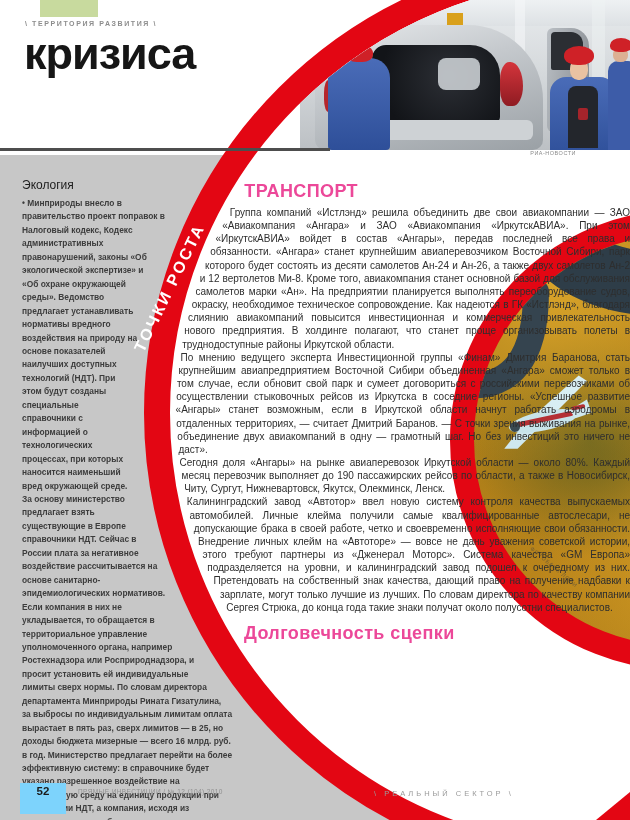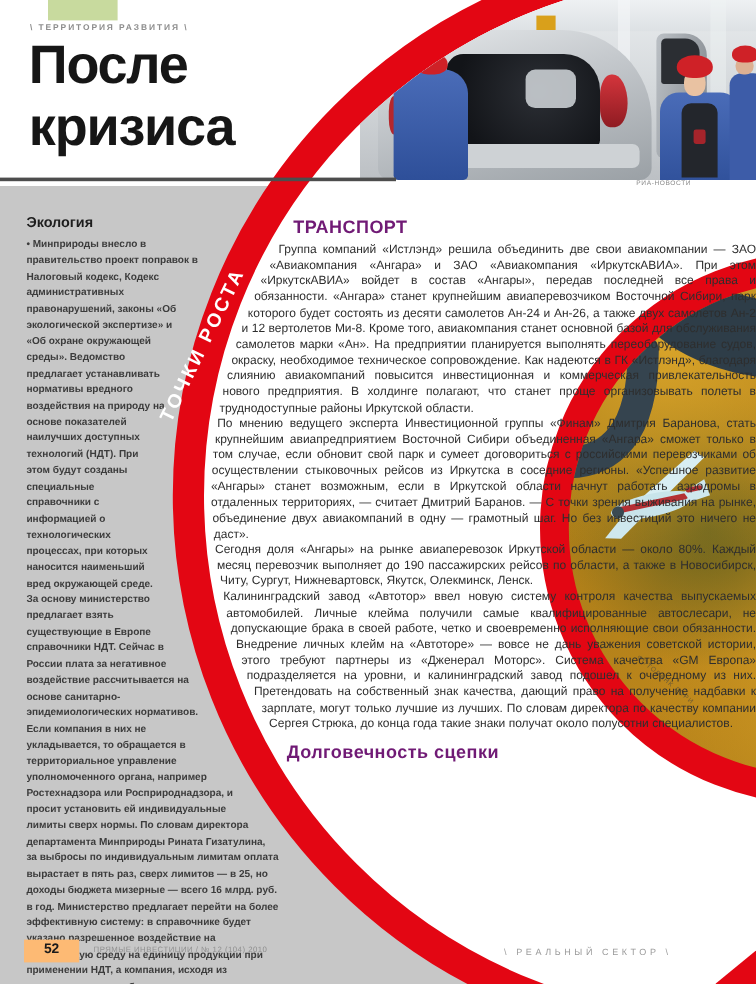--- a/index.html
+++ b/index.html
@@ -74,51 +74,50 @@
   .caption-river{position:absolute;left:50px;top:330px;transform:rotate(40deg);font-size:5.5px;
                  color:#6f5c35;letter-spacing:1px;white-space:nowrap;}
   
   .main-text{position:absolute;left:162px;top:175px;width:468px;height:640px;z-index:4;color:#2e2e2e;}
   .shape-left{float:left;width:300px;height:640px;shape-margin:5px;
      shape-outside:polygon(0px 0px,80px 0px,51px 50px,31px 100px,17px 150px,10px 200px,8px 240px,
      13px 300px,23px 350px,40px 400px,64px 450px,96px 500px,141px 550px,203px 600px,280px 640px,0px 640px);}
   .shape-right{float:right;width:350px;height:512px;shape-margin:5px;
      shape-outside:polygon(350px 10px,298px 50px,231px 100px,194px 150px,173px 200px,164px 265px,
      167px 300px,180px 350px,206px 400px,254px 450px,330px 492px,350px 505px);}
-  .sec-h{font-size:15px;font-weight:bold;color:#701a75;margin:9px 12px 4px;letter-spacing:.4px;}
+  .sec-h{font-size:18px;font-weight:bold;color:#ec4899;margin:9px 12px 4px;letter-spacing:.4px;}
   .sec-h.first{margin-top:6px;margin-left:38px;}
   .sub-h{font-size:12px;font-weight:bold;color:#111;margin:0 0 3px;}
   .main-text p{font-size:10px;line-height:13.15px;text-align:justify;margin:0;}
   
   .sidebar{position:absolute;left:22px;top:178px;width:215px;height:585px;z-index:4;}
   .shape-sb{float:right;width:215px;height:585px;shape-margin:4px;
      shape-outside:polygon(180px 0px,154px 50px,136px 100px,124px 150px,117px 200px,116px 235px,
      119px 290px,128px 340px,143px 390px,164px 440px,192px 490px,215px 525px,215px 0px);}
-  .sb-h{font-size:12px;font-weight:bold;color:#1d1d1d;margin:0 0 5px;}
+  .sb-h{font-size:12px;font-weight:normal;color:#1d1d1d;margin:0 0 5px;}
   .sb-body{font-size:8.4px;line-height:13.45px;font-weight:bold;color:#3c3c3c;}
   
-  .pagenum-box{position:absolute;left:20px;top:783px;width:46px;height:19px;background:#fdba74;z-index:4;
+  .pagenum-box{position:absolute;left:20px;top:783px;width:46px;height:31px;background:#7dd3fc;z-index:4;
                text-align:center;font-size:11.5px;font-weight:bold;color:#1a1a1a;line-height:17px;}
   .mag-info{position:absolute;left:78px;top:788px;font-size:6.5px;color:#8f8f8f;letter-spacing:.4px;z-index:4;}
   .section-label{position:absolute;left:374px;top:789px;font-size:7.5px;color:#9b9b9b;letter-spacing:3px;
-                 z-index:4;white-space:nowrap;margin-left:46px;}
+                 z-index:4;white-space:nowrap;}
   .corner-wedge{position:absolute;left:596px;top:792px;width:34px;height:28px;background:#e30613;z-index:3;
                 clip-path:polygon(100% 0,100% 100%,0 100%);}
 </style>
 </head>
 <body>
 
 <div class="page">
 
   <div class="bg-gray"></div>
 
   <div class="green-box"></div>
   <div class="kicker">\ ТЕРРИТОРИЯ РАЗВИТИЯ \</div>
   <div class="title">
-    <div>После</div>
     <div>кризиса</div>
   </div>
   <div class="divider"></div>
 
   <div class="big-circle">
     <div class="factory-photo">
       <div class="fp-ceiling"></div>
       <div class="fp-beam1"></div>
       <div class="fp-beam2"></div>
       <div class="fp-crane"></div>

